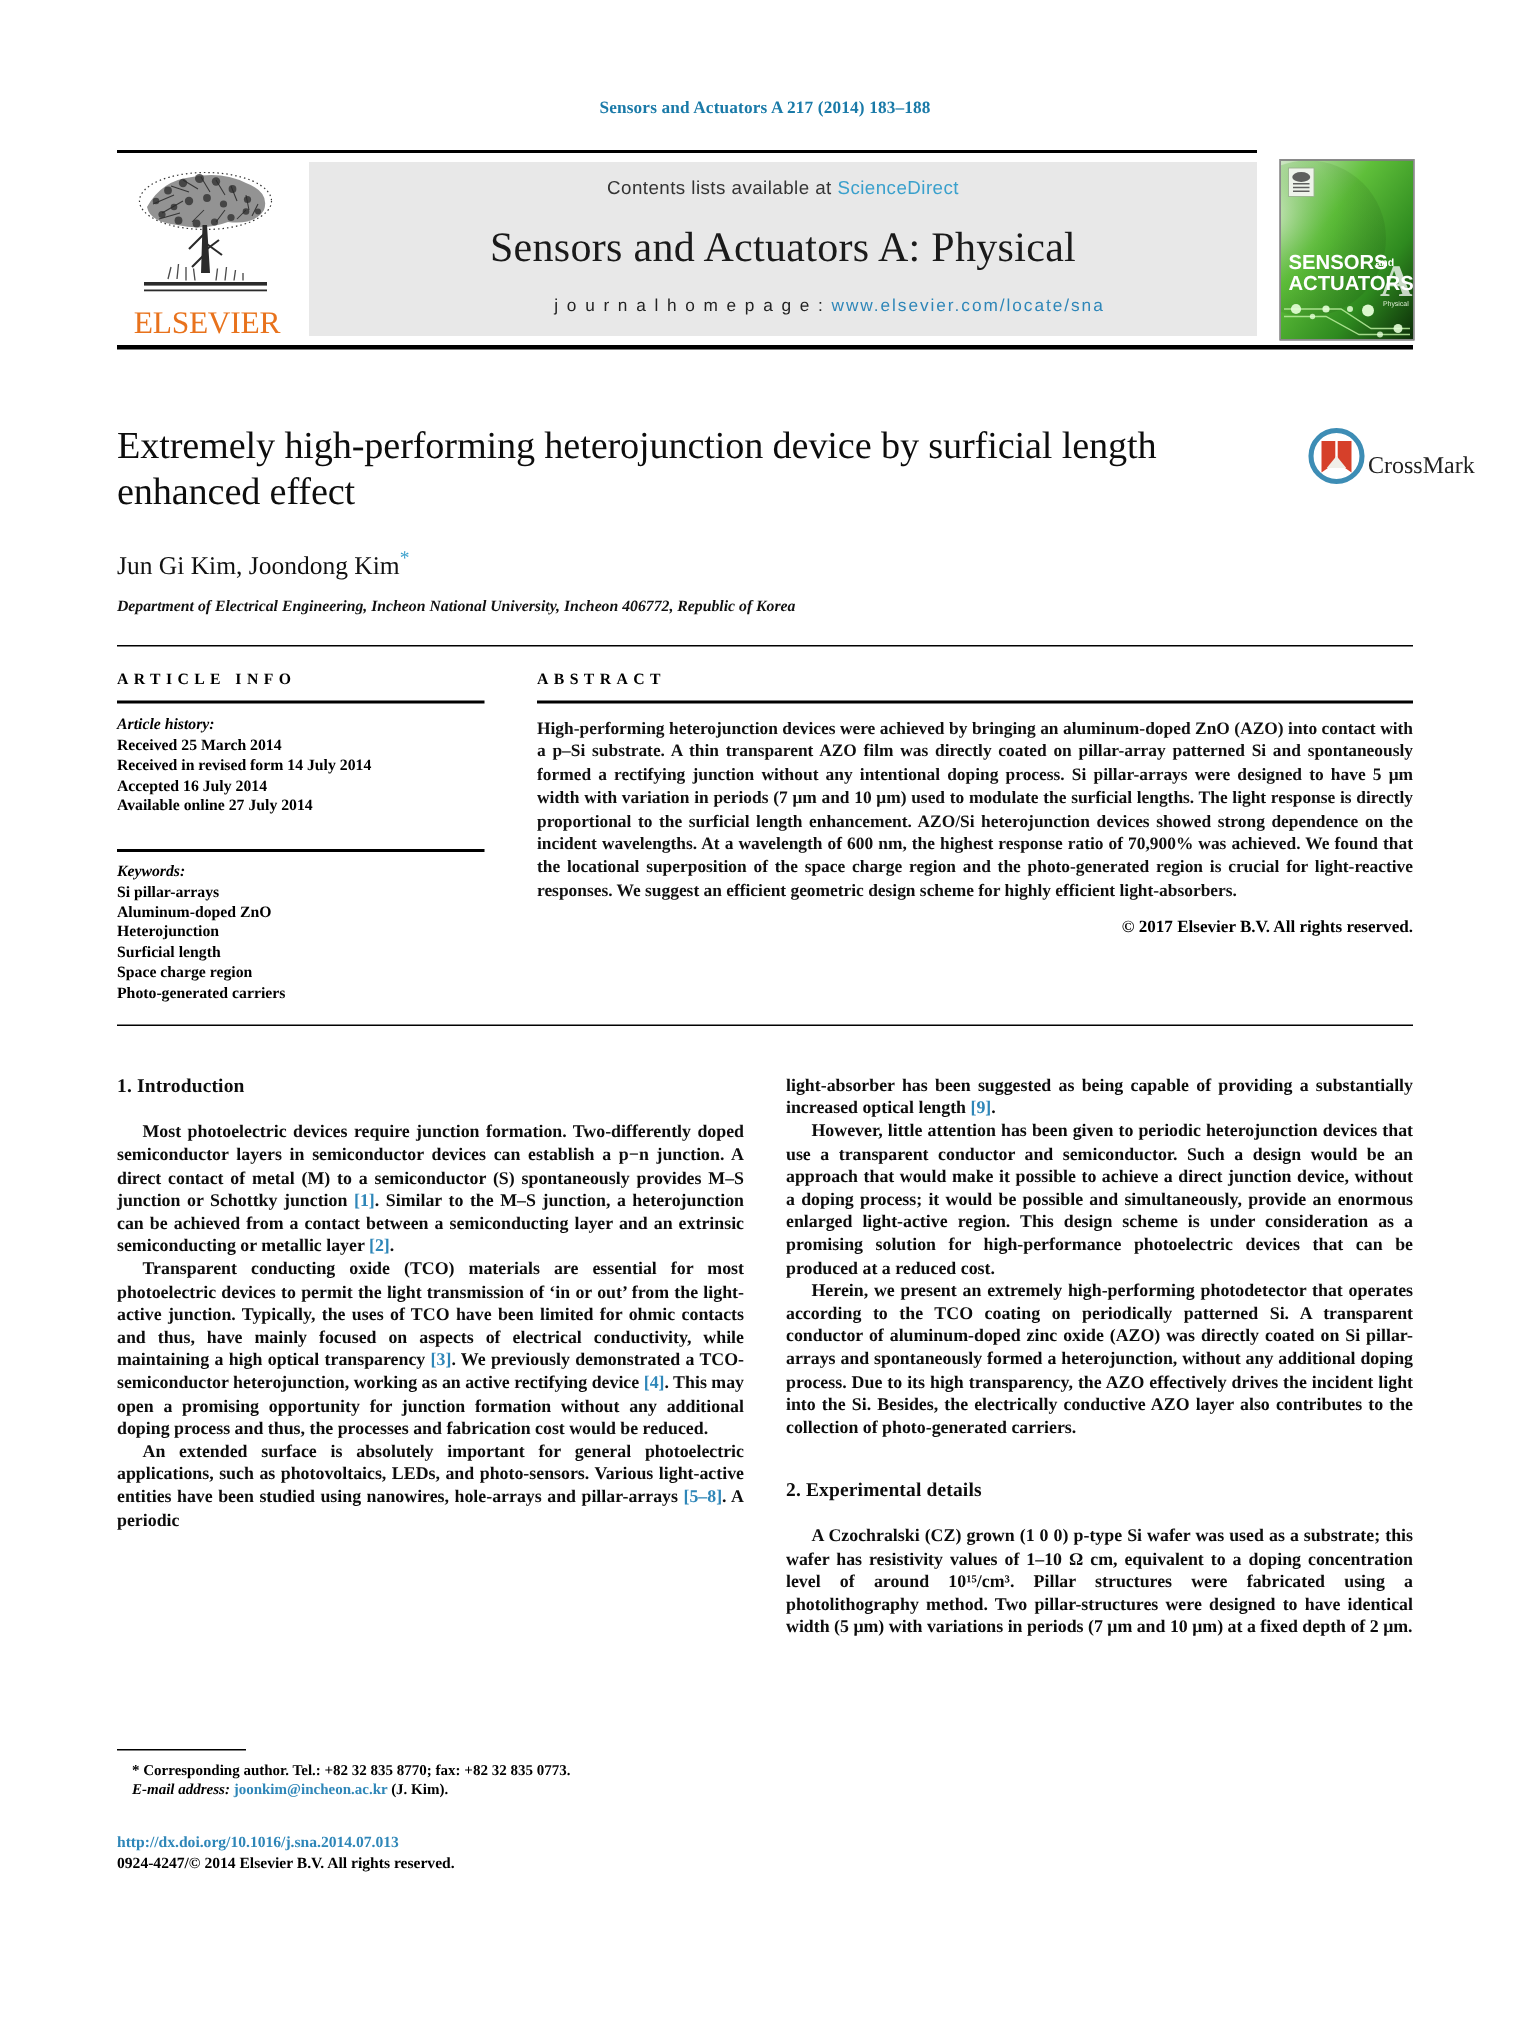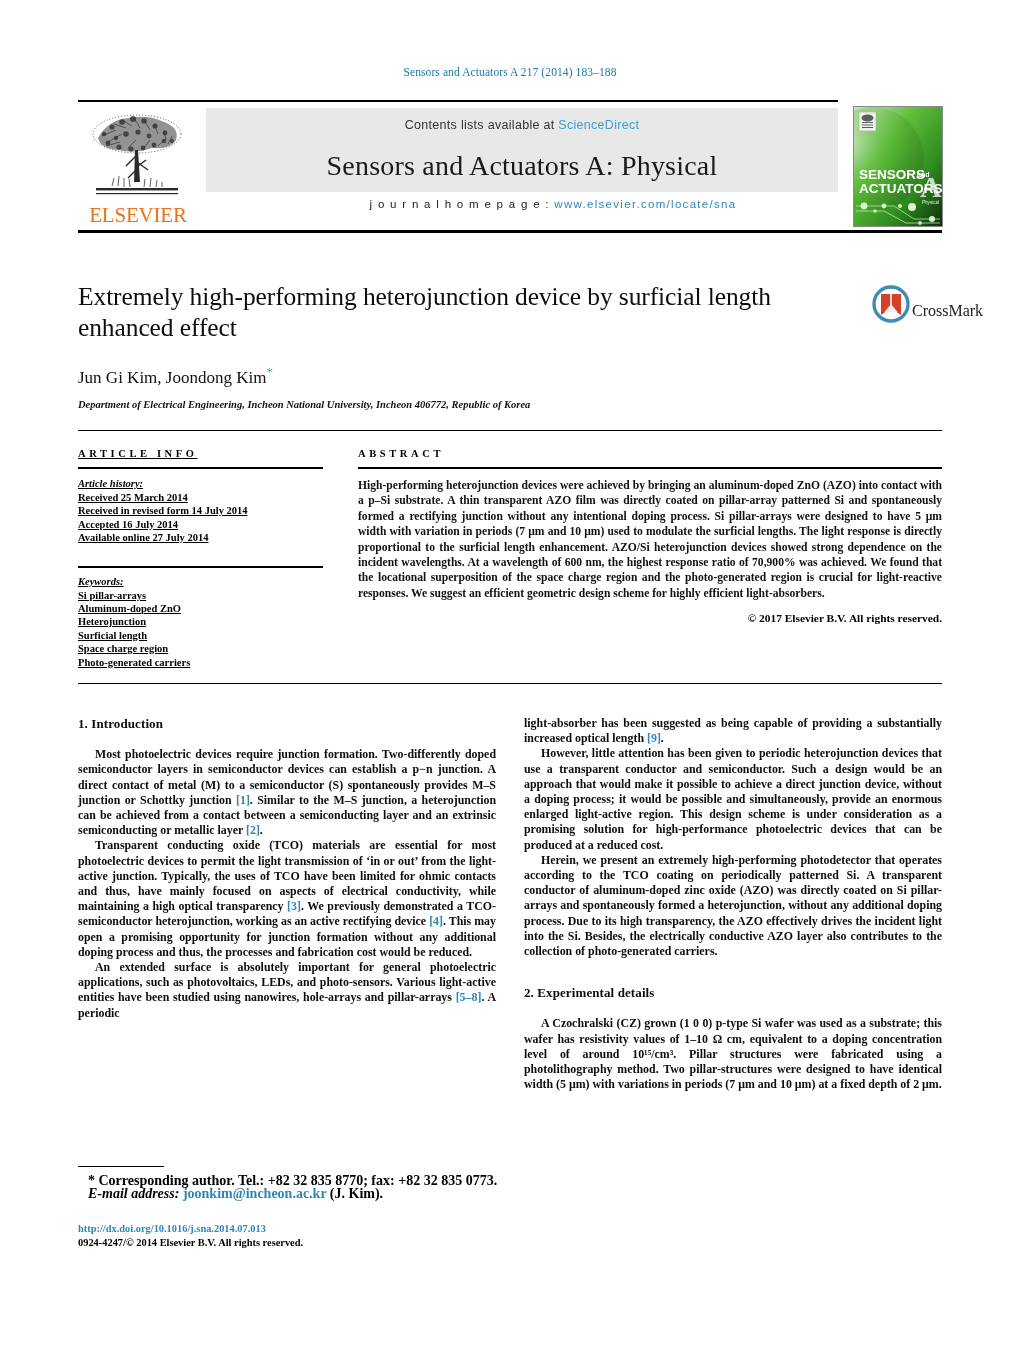--- a/index.html
+++ b/index.html
@@ -22,21 +22,21 @@
     height: 1351px;
   }
 
   
   .running-head {
     position: absolute;
     left: 0; top: 66px;
     width: 1020px;
     text-align: center;
     font-size: 11.5px;
-    font-weight: normal;
+    font-weight: bold;
     color: #1a7aa8;
     letter-spacing: 0.1px;
   }
 
   
   .masthead {
     position: absolute;
     left: 78px; top: 100px;
     width: 864px;
   }
@@ -66,21 +66,21 @@
     font-family: "Liberation Serif", serif;
     font-size: 21px;
     letter-spacing: -0.2px;
     color: #e8721c;
     font-weight: normal;
   }
   .grey-band {
     position: absolute;
     left: 128px; top: 6px;
     width: 632px;
-    height: 84px;
+    height: 116px;
     background: #e8e8e8;
   }
   .contents-line {
     position: absolute;
     left: 0; top: 10px;
     width: 632px;
     text-align: center;
     font-family: "Liberation Sans", sans-serif;
     font-size: 12.5px;
     color: #333;
@@ -179,21 +179,20 @@
     position: absolute;
     left: 78px; top: 430px;
     width: 864px;
     height: 1px;
     background: #000;
   }
   .col-info {
     position: absolute;
     left: 78px; top: 448px;
     width: 245px;
-    text-decoration: underline;
   }
   .col-abstract {
     position: absolute;
     left: 358px; top: 448px;
     width: 584px;
   }
   .sec-head {
     font-family: "Liberation Serif", serif;
     font-weight: bold;
     font-size: 10.5px;
@@ -275,21 +274,21 @@
     position: absolute;
     left: 78px; top: 1166px;
     width: 86px;
     height: 1px;
     background: #000;
   }
   .footnote {
     position: absolute;
     left: 78px; top: 1174px;
     width: 420px;
-    font-size: 14px;
+    font-size: 10px;
     line-height: 13.2px;
     font-weight: bold;
   }
   .footnote .fn-indent { padding-left: 10px; }
   .footnote .email-label { font-style: italic; }
   .footnote .email-link { color: #2e86b8; }
 
   .doi-block {
     position: absolute;
     left: 78px; top: 1222px;

